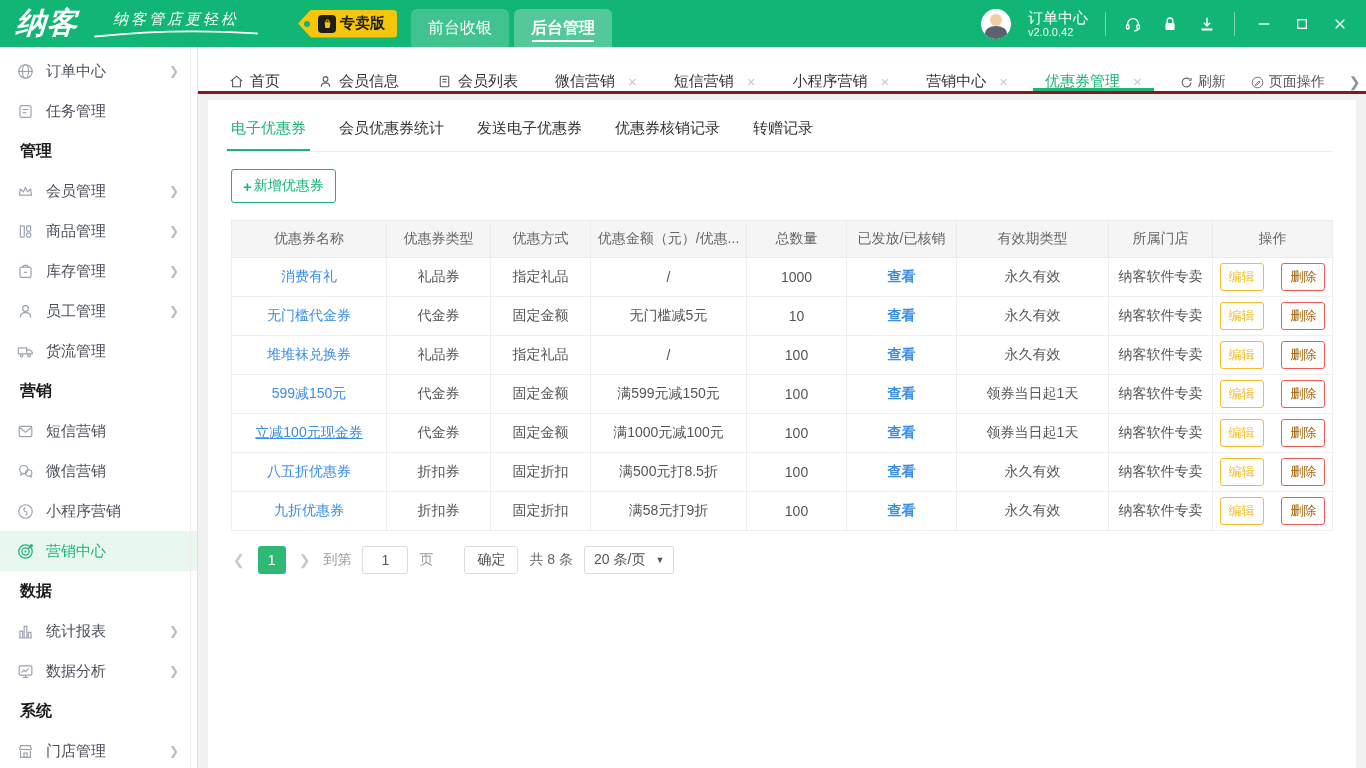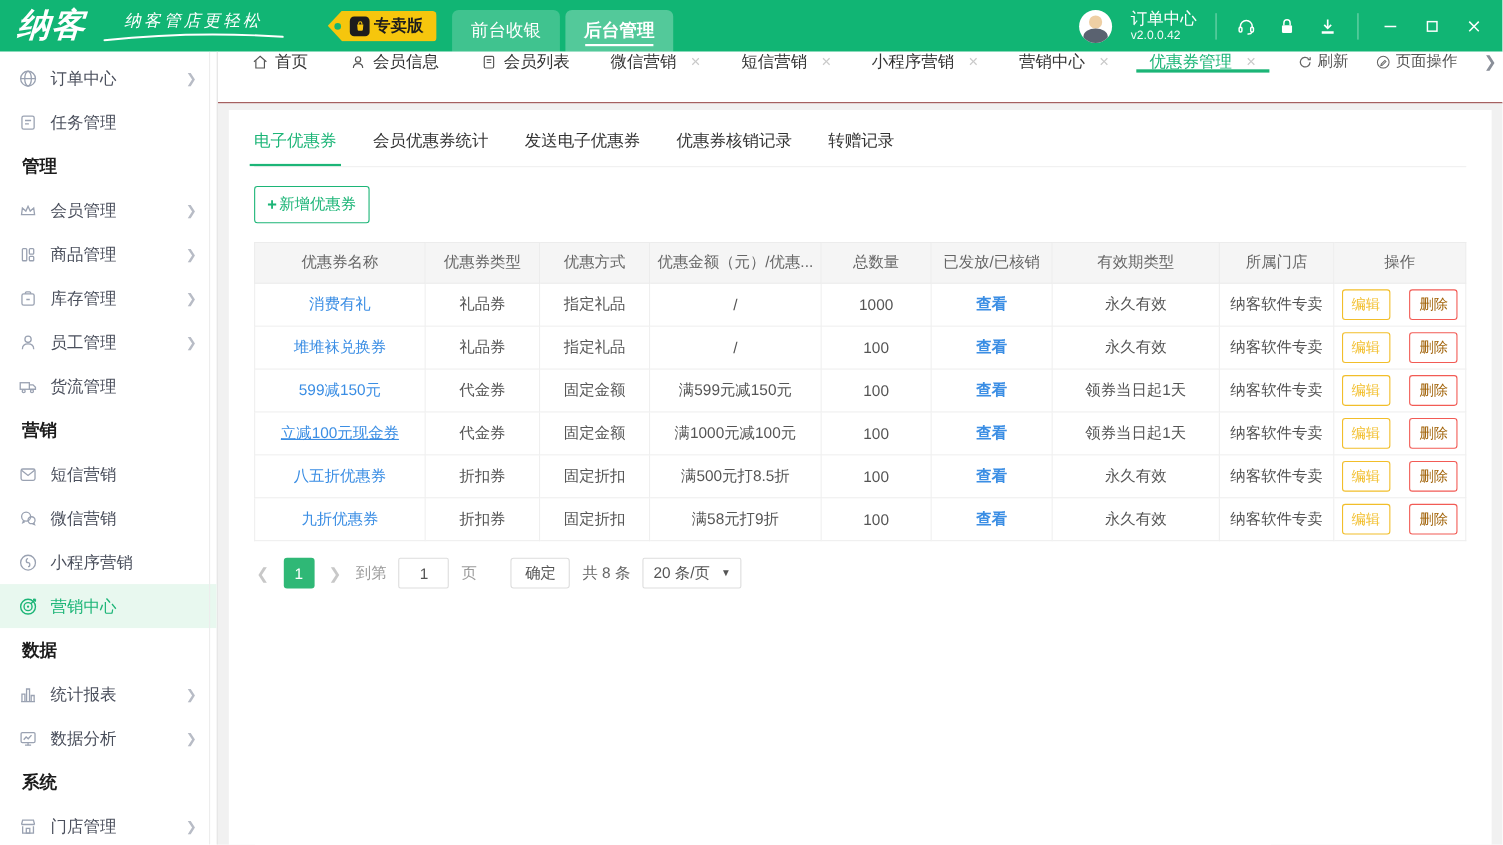--- a/index.html
+++ b/index.html
@@ -40,21 +40,21 @@
   .sidebar::after { content:""; position:absolute; top:0; bottom:0; right:6px; width:1px; background:#ededed; }
   .side-item { height:40px; display:flex; align-items:center; padding-left:16px; font-size:15px; color:#4a4f5c; position:relative; cursor:pointer; }
   .side-item .ic { width:19px; height:19px; margin-right:11px; color:#9aa2b2; flex-shrink:0; }
   .side-item .chev { position:absolute; right:18px; font-size:12px; color:#b8bcc6; font-weight:bold; }
   .side-item.active { background:#E8F8EF; color:#1CB577; }
   .side-item.active .ic { color:#1CB577; }
   .side-header { height:40px; display:flex; align-items:center; padding-left:20px; font-size:16px; font-weight:bold; color:#1c1c1c; }
 
   
   .right-col { flex:1; display:flex; flex-direction:column; min-width:0; }
-  .tab-strip { height:47px; background:#fff; border-bottom:1px solid #7f1d1d; display:flex; align-items:flex-start; padding-left:30px; flex-shrink:0; }
+  .tab-strip { height:47px; background:#fff; border-bottom:3px solid #7f1d1d; display:flex; align-items:flex-end; padding-left:30px; flex-shrink:0; }
   .tab { display:flex; align-items:center; gap:5px; font-size:15px; color:#333; margin-right:37px; position:relative; cursor:pointer; white-space:nowrap; }
   .tab .ic { width:17px; height:17px; color:#555; }
   .tab .close { color:#c9c9c9; font-size:15px; margin-left:8px; }
   .tab.active { color:#1CB577; }
   .tab.active::after { content:""; position:absolute; left:-12px; right:-12px; bottom:0; height:3px; background:#1CB577; }
   .strip-right { margin-left:auto; display:flex; align-items:center; gap:24px; padding-right:14px; font-size:14px; color:#555; }
   .strip-act { display:flex; align-items:center; gap:4px; cursor:pointer; white-space:nowrap; }
   .strip-act .ic { width:15px; height:15px; color:#666; }
   .strip-chev { color:#8a8f99; font-weight:bold; font-size:14px; cursor:pointer; }
 
@@ -490,20 +490,34 @@
     <td>1000</td>
     <td><a class="view-link">查看</a></td>
     <td>永久有效</td>
     <td>纳客软件专卖</td>
     <td>
       <button class="btn-edit">编辑</button>
       <button class="btn-delete">删除</button>
     </td>
   </tr>
 
+  <tr>
+    <td><a class="coupon-name">无门槛代金券</a></td>
+    <td>代金券</td>
+    <td>固定金额</td>
+    <td>无门槛减5元</td>
+    <td>10</td>
+    <td><a class="view-link">查看</a></td>
+    <td>永久有效</td>
+    <td>纳客软件专卖</td>
+    <td>
+      <button class="btn-edit">编辑</button>
+      <button class="btn-delete">删除</button>
+    </td>
+  </tr>
 
   <tr>
     <td><a class="coupon-name">堆堆袜兑换券</a></td>
     <td>礼品券</td>
     <td>指定礼品</td>
     <td>/</td>
     <td>100</td>
     <td><a class="view-link">查看</a></td>
     <td>永久有效</td>
     <td>纳客软件专卖</td>

